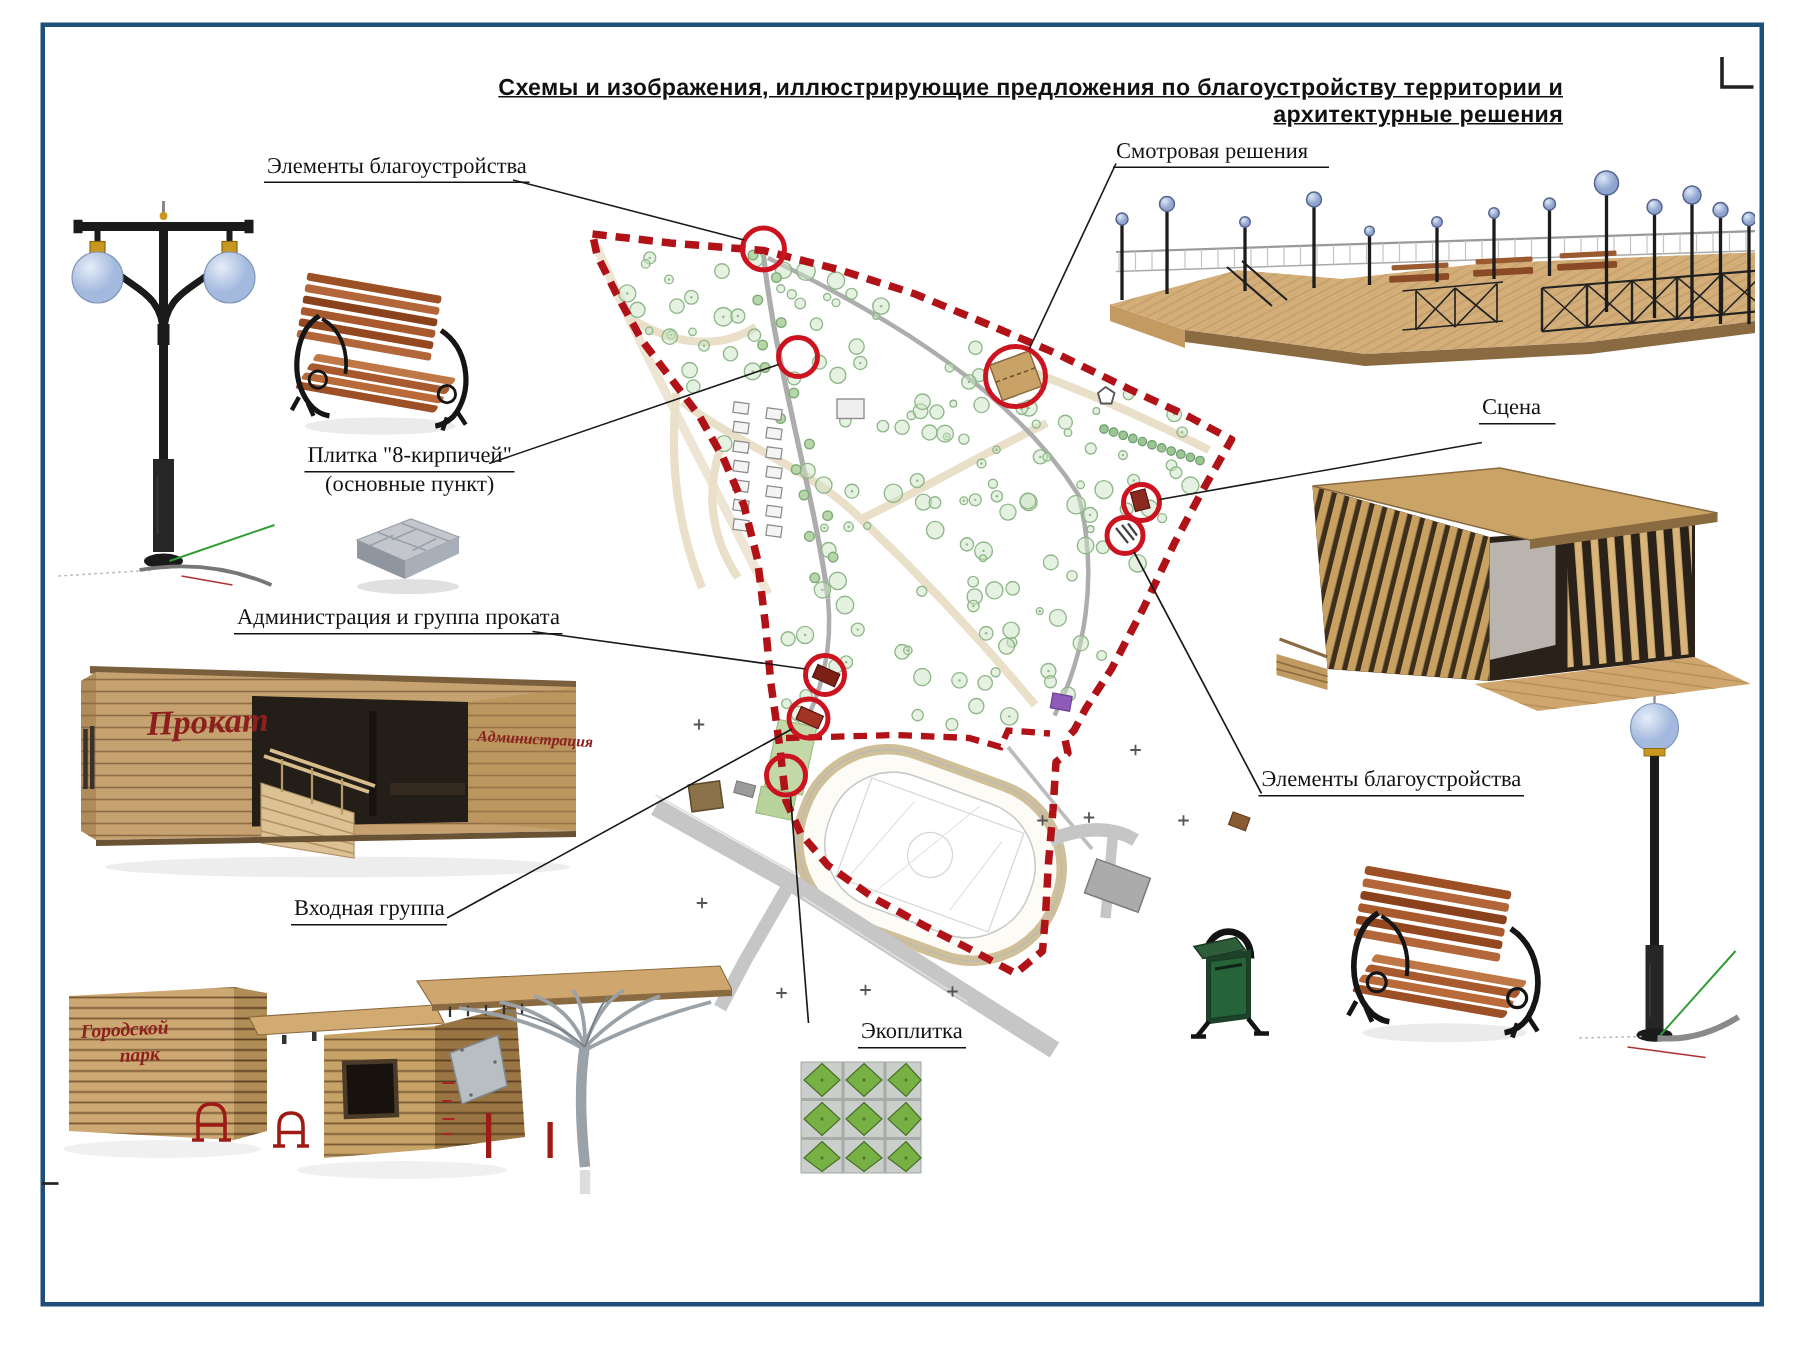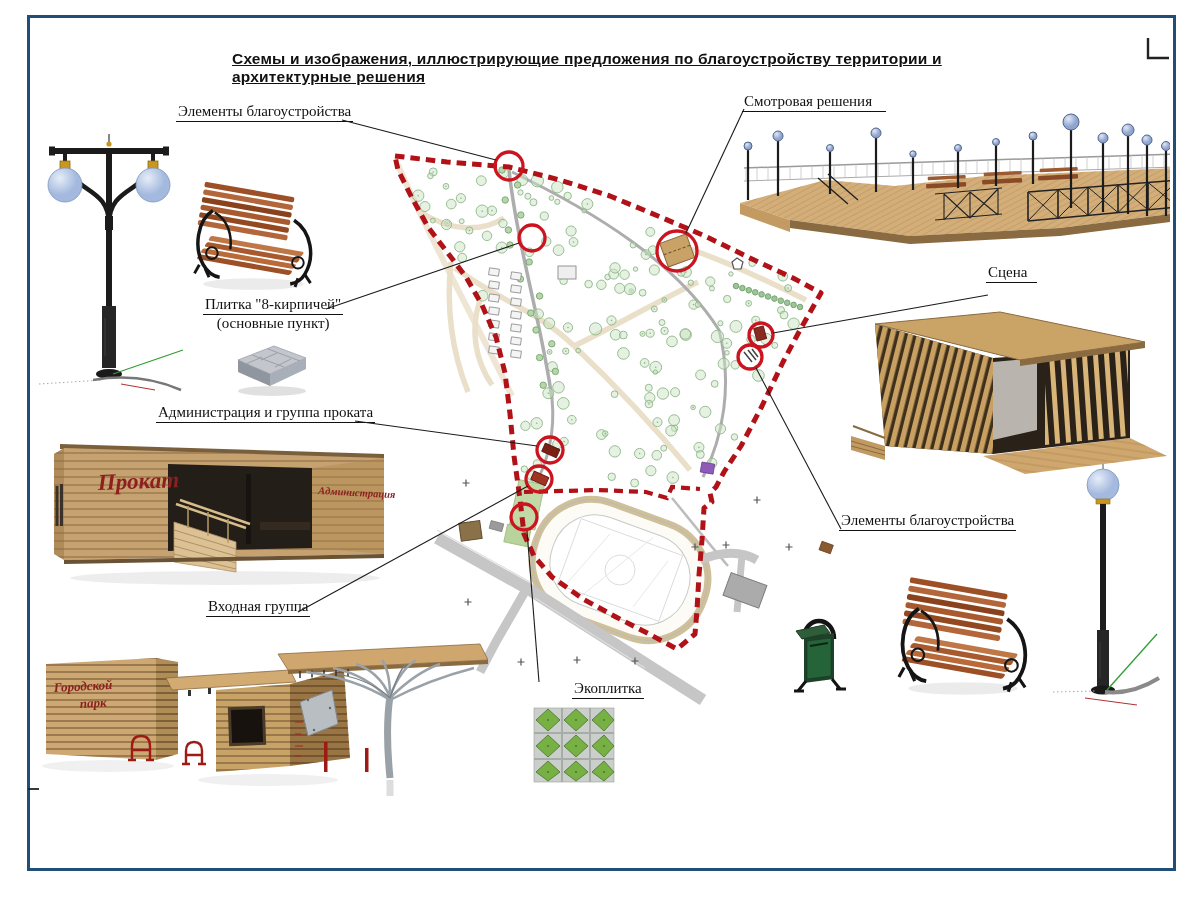--- a/index.html
+++ b/index.html
@@ -1,20 +1,20 @@
 <!DOCTYPE html>
 <html><head>
 <meta charset="utf-8">
 <style>
   html,body{margin:0;padding:0;background:#fff;}
   .canvas{position:relative;width:1200px;height:900px;background:#ffffff;overflow:hidden;
           font-family:"Liberation Serif",serif;color:#111;}
   .frame{position:absolute;left:27px;top:15px;width:1149px;height:856px;
          border:3px solid #1f4e79;box-sizing:border-box;}
-  .sheet-title{position:absolute;left:232px;top:50px;width:810px;text-align:left;
+  .sheet-title{position:absolute;left:232px;top:50px;width:810px;text-align:right;
          font-family:"Liberation Sans",sans-serif;font-weight:bold;font-size:15.5px;
          text-decoration:underline;letter-spacing:.2px;}
   .callout{position:absolute;white-space:nowrap;font-size:15px;line-height:1.15;}
   .callout .u{border-bottom:1.2px solid #111;padding:0 2px 1px 2px;display:inline-block;}
   .abs{position:absolute;}
   svg{display:block;}
   text.script{font-family:"Liberation Serif",serif;font-style:italic;font-weight:bold;fill:#8d1f1f;}
 </style>
 </head>
 <body>
@@ -36,21 +36,21 @@
   </div>
   <div class="callout" style="left:156px;top:404px">
     <span class="u">Администрация и группа проката</span>
   </div>
   <div class="callout" style="left:986px;top:264px">
     <span class="u" style="padding-right:10px">Сцена</span>
   </div>
   <div class="callout" style="left:839px;top:512px">
     <span class="u">Элементы благоустройства</span>
   </div>
-  <div class="callout" style="left:206px;top:598px">
+  <div class="callout" style="left:194px;top:598px">
     <span class="u">Входная группа</span>
   </div>
   <div class="callout" style="left:572px;top:680px">
     <span class="u">Экоплитка</span>
   </div>
 
   <svg id="map" class="abs" style="left:380px;top:125px" width="460" height="585" viewBox="380 125 460 585">
 
     <g stroke="#eadfc9" stroke-width="5.5" fill="none">
       <path d="M455,268 C498,300 540,312 574,346"></path>

